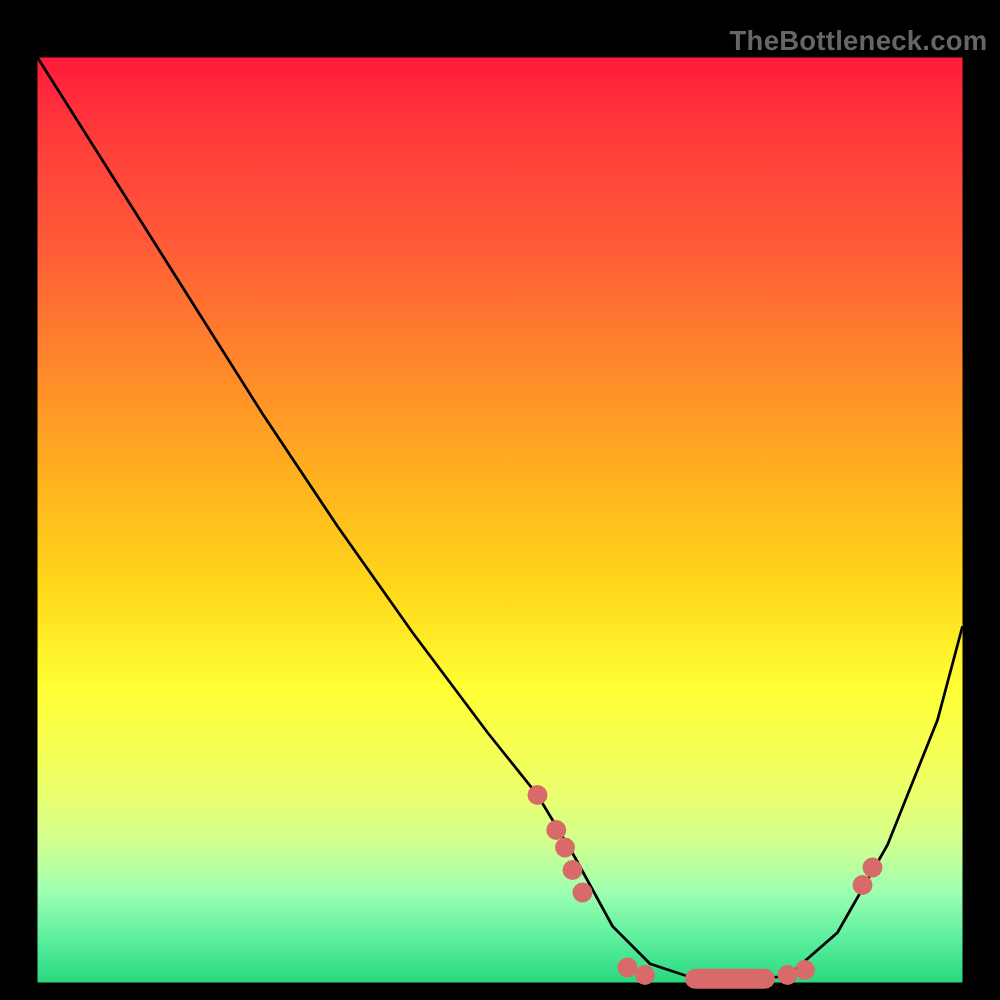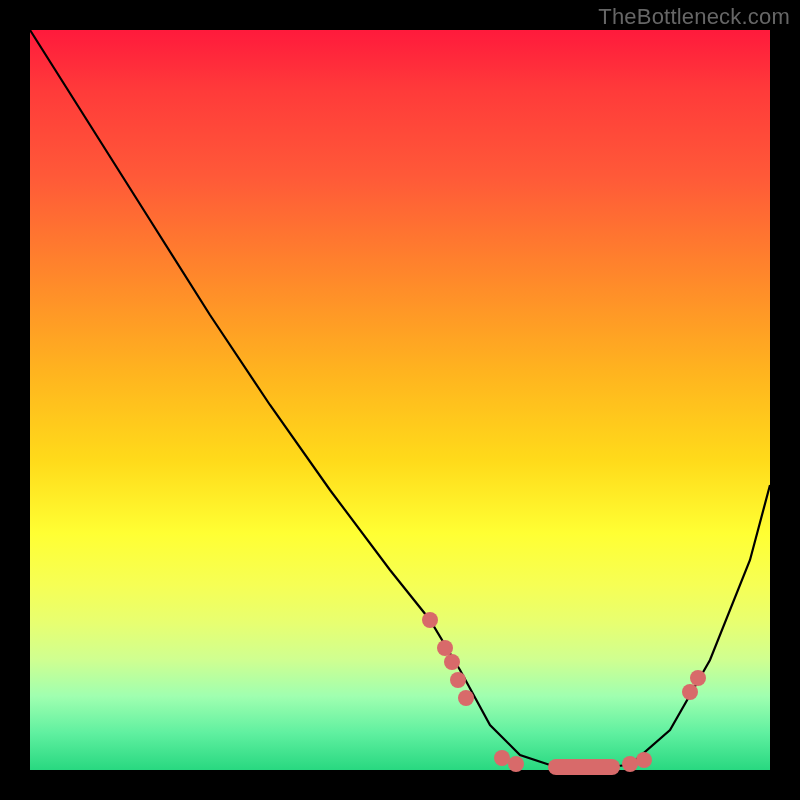--- a/index.html
+++ b/index.html
@@ -7,24 +7,25 @@
     padding: 0;
     width: 800px;
     height: 800px;
     background: #000;
     overflow: hidden;
     font-family: Arial, Helvetica, sans-serif;
   }
   .frame {
     position: absolute;
     left: 0;
-    top: 0;
+    top: 16px;
     width: 800px;
     height: 776px;
     background: #000;
+    font-weight: bold;
   }
   .plot {
     position: absolute;
     left: 30px;
     top: 30px;
     width: 740px;
     height: 740px;
     
     background: linear-gradient(
       to bottom,

